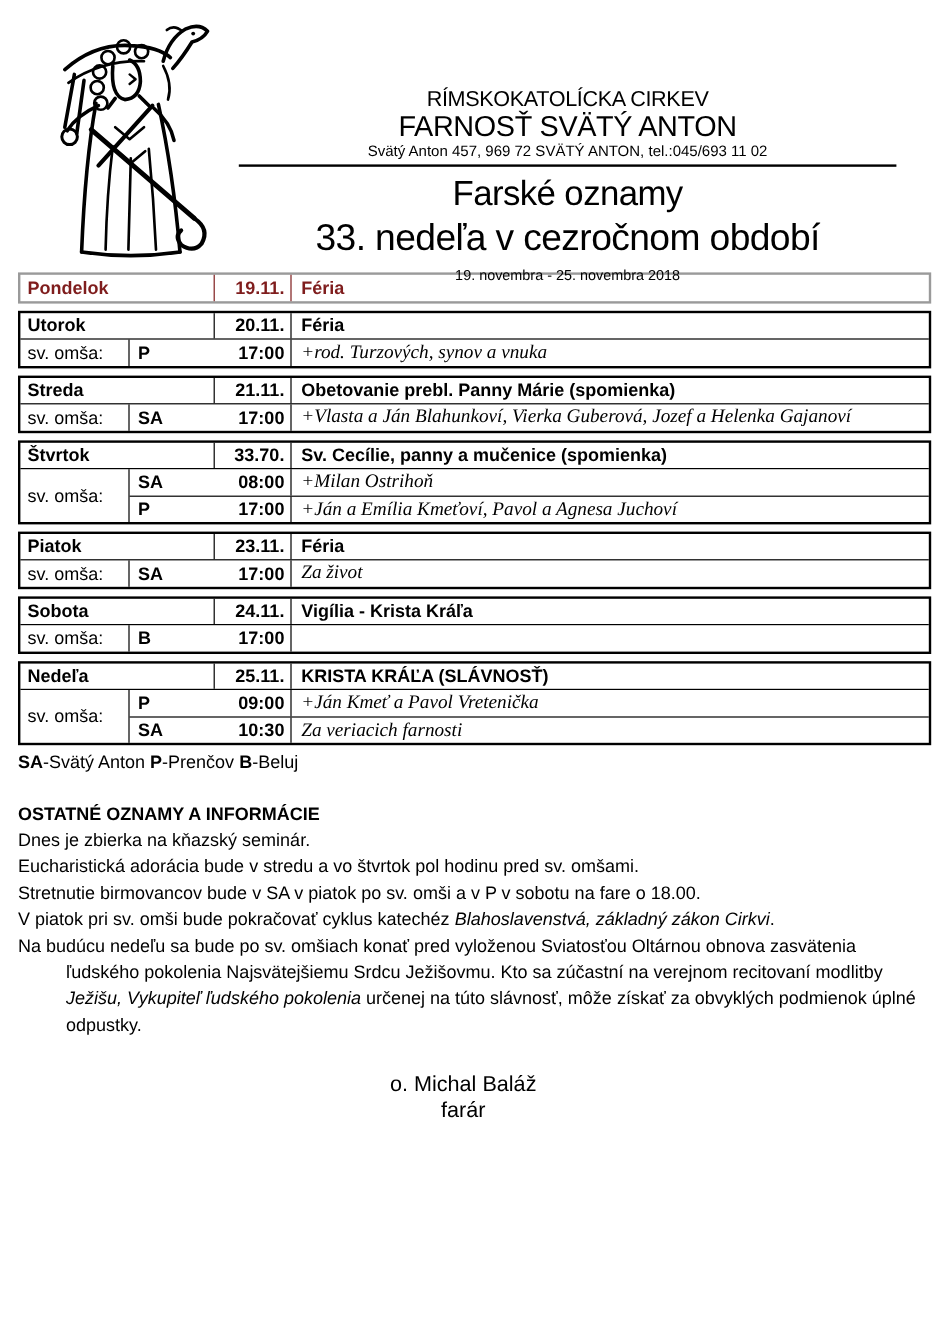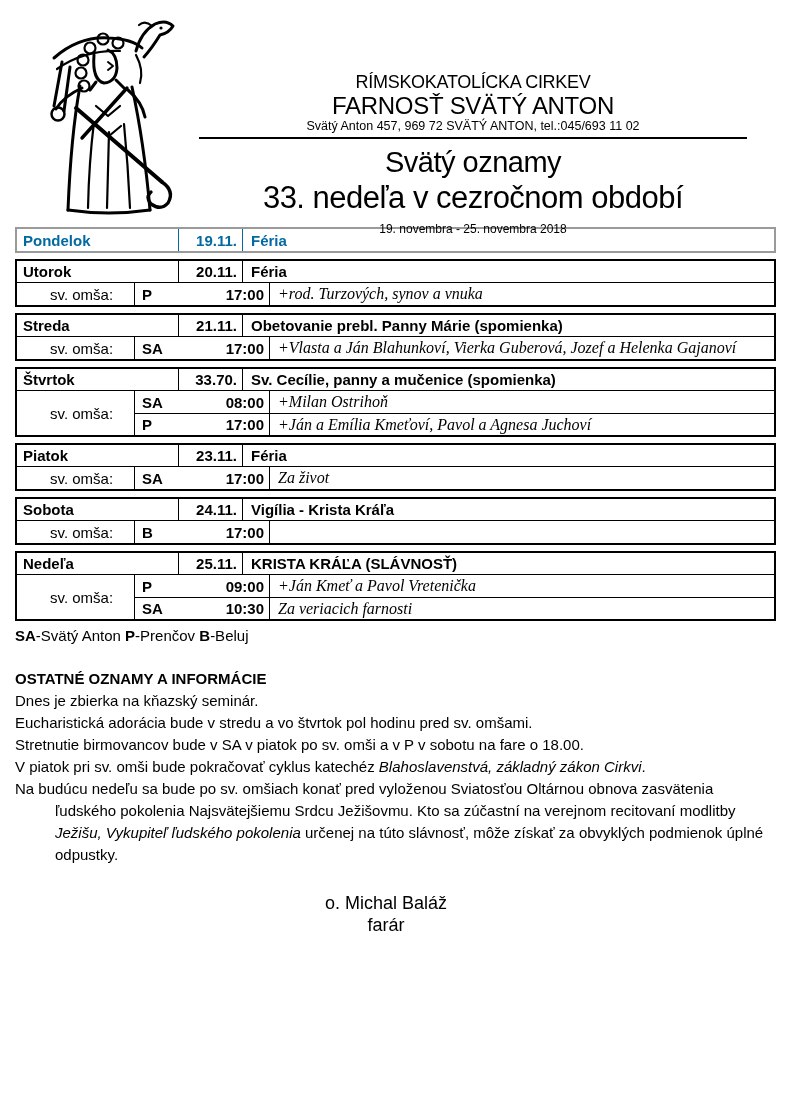--- a/index.html
+++ b/index.html
@@ -17,27 +17,27 @@
   .address { font-size:12.5px; line-height:16px; margin-top:1px; }
   .header-rule { border:none; border-top:2px solid #000; margin-top:3px; }
   .doc-title { font-size:29px; line-height:33px; margin-top:7px; letter-spacing:-0.5px; }
   .doc-subtitle { font-size:31px; line-height:37px; letter-spacing:-0.5px; }
   .doc-daterange { font-size:12px; line-height:22px; margin-top:2px; }
 
   
   .content { margin:0 14px 0 15px; width:761px; }
   #schedule { margin-top:3px; }
   .block { border:2px solid #000; margin-bottom:6px; }
-  .block.gray { color:#0369a1; border-color:#9a9a9a; }
+  .block.gray { color:#7f1d1d; border-color:#9a9a9a; }
   .hrow { display:flex; height:22px; align-items:stretch; font-weight:bold; font-size:15px; }
   .block.wm .hrow { border-bottom:1px solid currentColor; }
   .c-day  { width:162px; padding-left:6px; border-right:1px solid currentColor; display:flex; align-items:center; }
   .c-date { width:64px;  padding-right:5px; border-right:1px solid currentColor; display:flex; align-items:center; justify-content:flex-end; }
   .c-feast{ flex:1; padding-left:8px; display:flex; align-items:center; white-space:nowrap; }
-  .mass-section { display:flex; font-size:15px;padding-left:27px; }
+  .mass-section { display:flex; font-size:15px; }
   .mass-label { width:91px; border-right:1px solid currentColor; display:flex; align-items:center; padding-left:6px; }
   .mass-lines { flex:1; display:flex; flex-direction:column; }
   .mass-line { display:flex; height:22px; }
   .mass-line + .mass-line { border-top:1px solid currentColor; }
   .c-pt { width:135px; display:flex; justify-content:space-between; align-items:center; font-weight:bold; padding:0 5px 0 7px; border-right:1px solid currentColor; }
   .c-int { flex:1; padding-left:8px; display:flex; align-items:center;
            font-family:"Liberation Serif", serif; font-style:italic; font-size:16px; white-space:nowrap; }
 
   
   #legend { margin-top:2px; font-size:15px; }
@@ -97,21 +97,21 @@
     <path d="M100,114 Q104,155 106,198" stroke-width="2.2"></path>
     <path d="M72,96 L84,106 L96,96" stroke-width="2.2"></path>
     <path d="M74,116 L85,126 L97,116" stroke-width="2.2"></path>
   </svg>
 
   <div class="header-text">
     <div class="org1">RÍMSKOKATOLÍCKA CIRKEV</div>
     <div class="org2">FARNOSŤ SVÄTÝ ANTON</div>
     <div class="address">Svätý Anton 457, 969 72 SVÄTÝ ANTON, tel.:045/693 11 02</div>
     <hr class="header-rule">
-    <div class="doc-title">Svätý oznamy</div>
+    <div class="doc-title">Farské oznamy</div>
     <div class="doc-subtitle">33. nedeľa v cezročnom období</div>
     <div class="doc-daterange">19. novembra - 25. novembra 2018</div>
   </div>
 </div>
 
 <div class="content">
   <div id="schedule">
       <div class="block gray">
         <div class="hrow">
           <div class="c-day">Pondelok</div>

